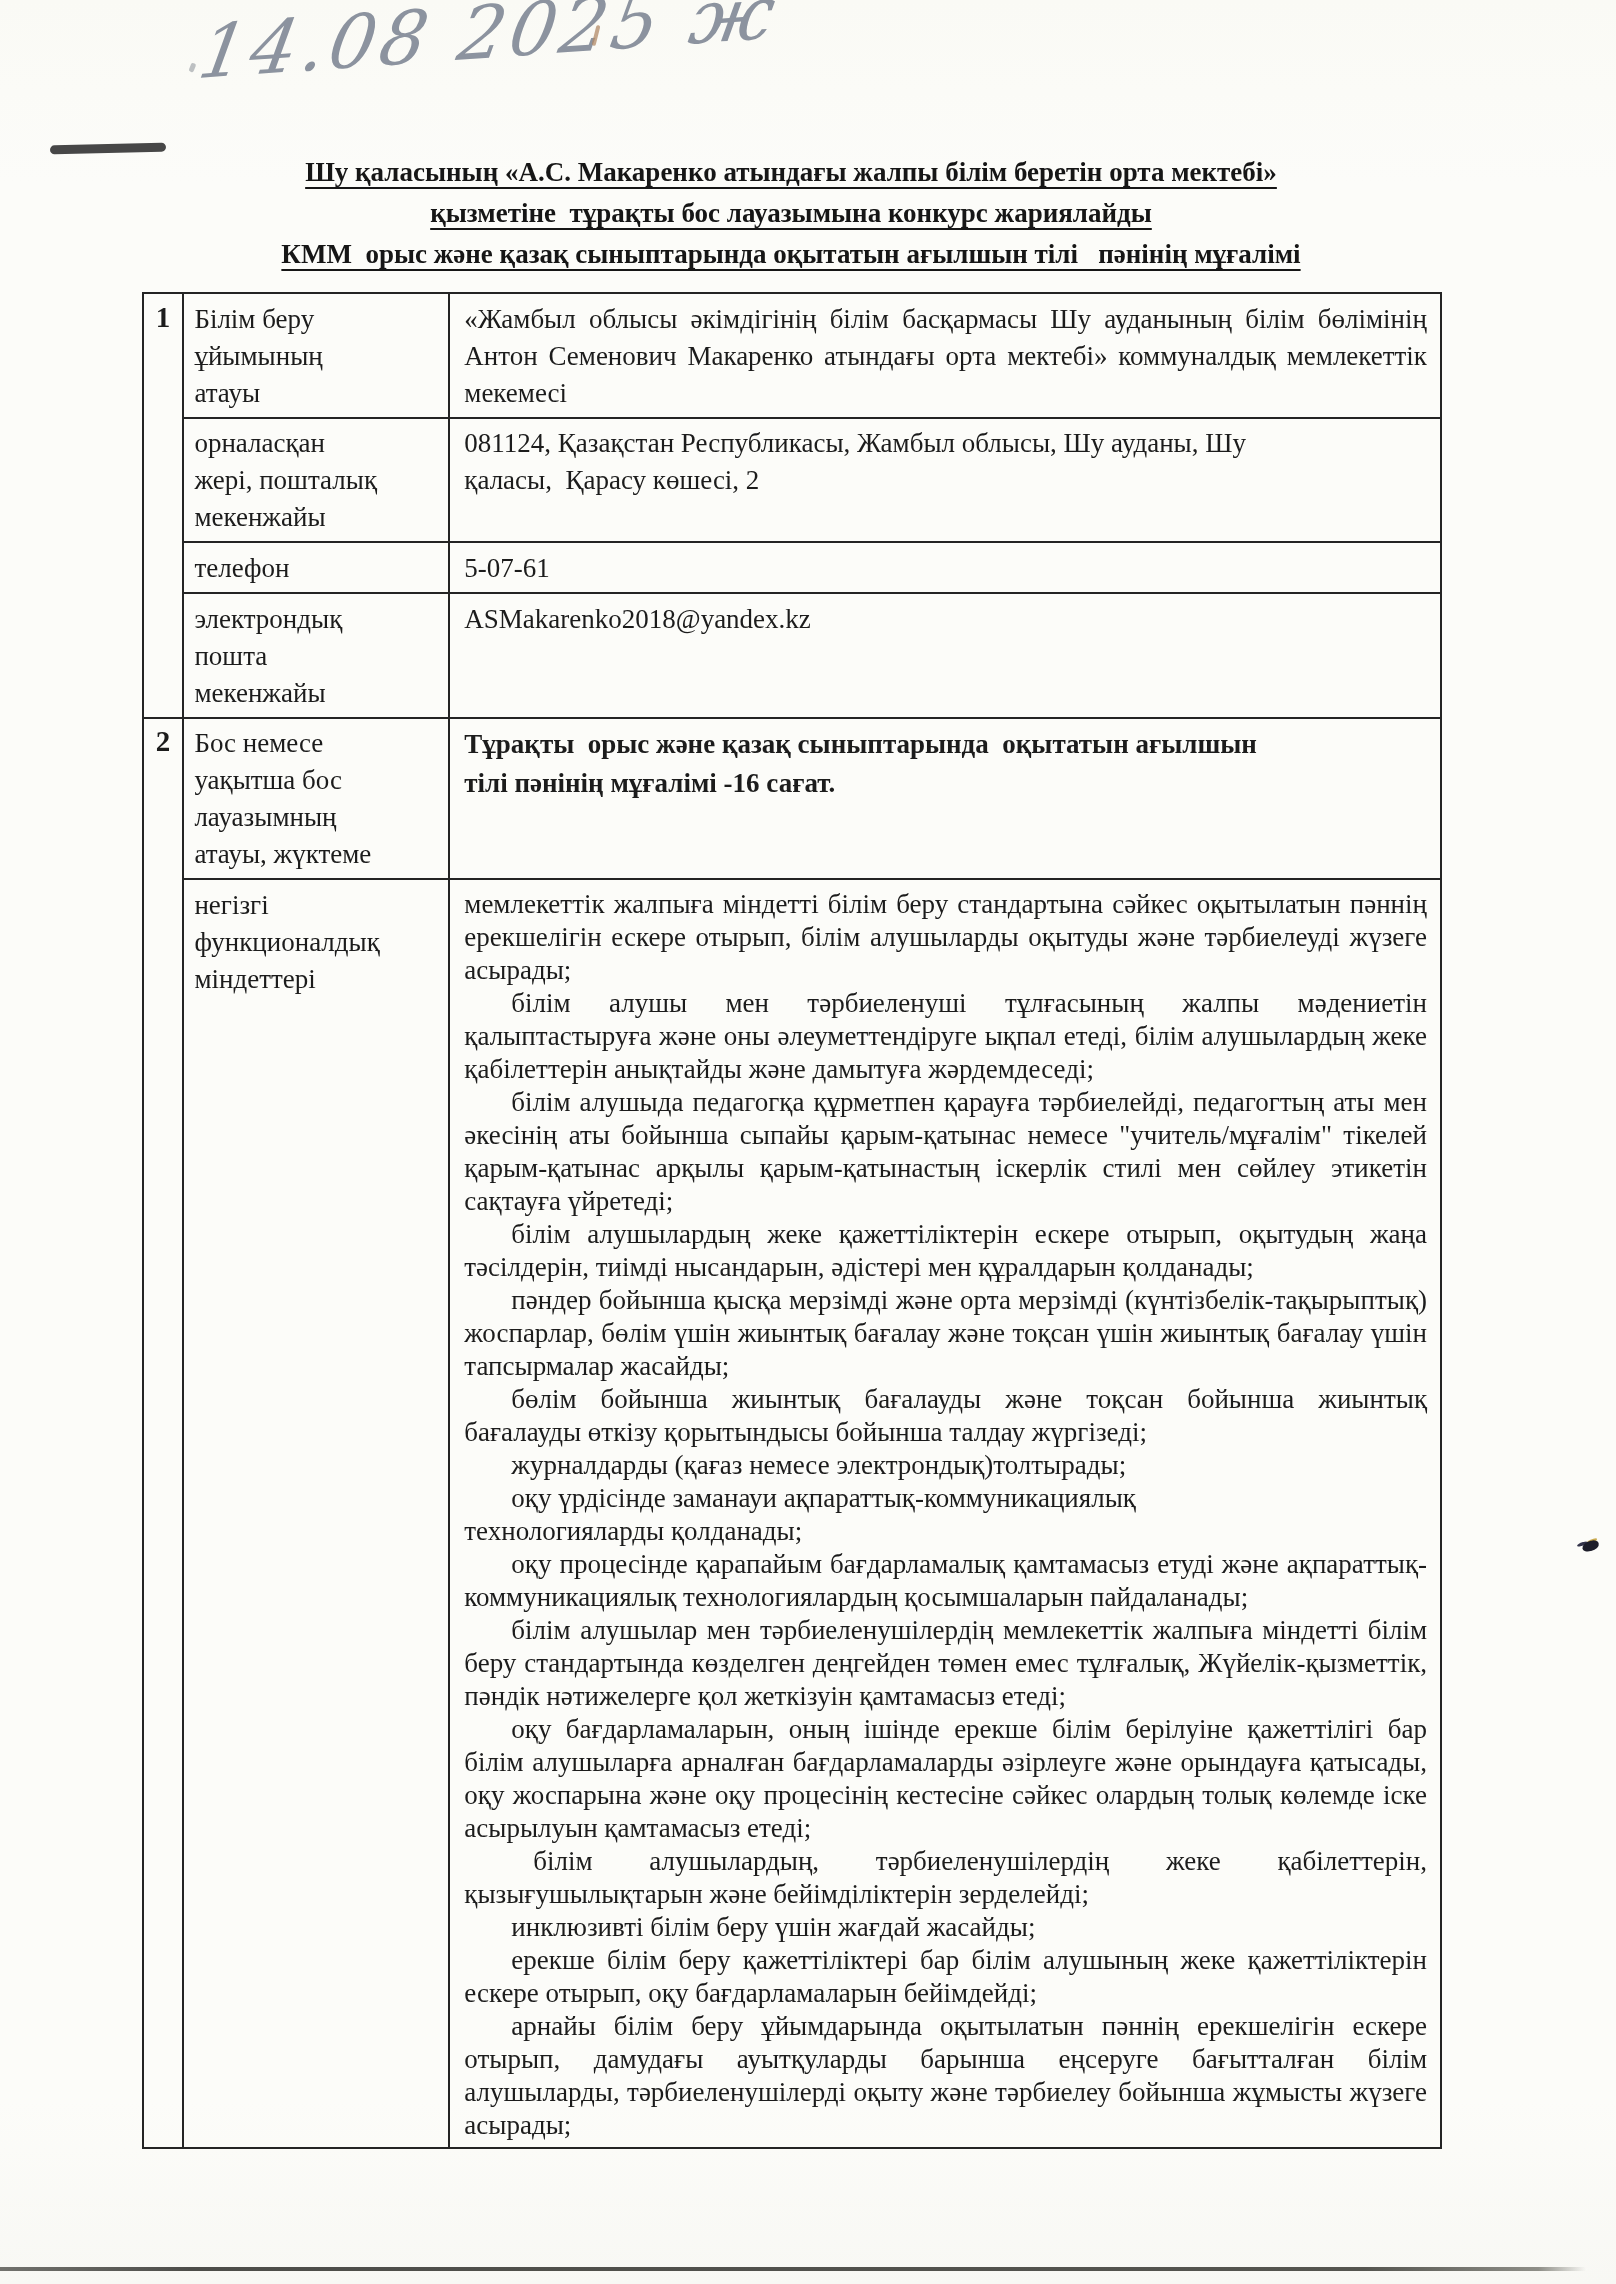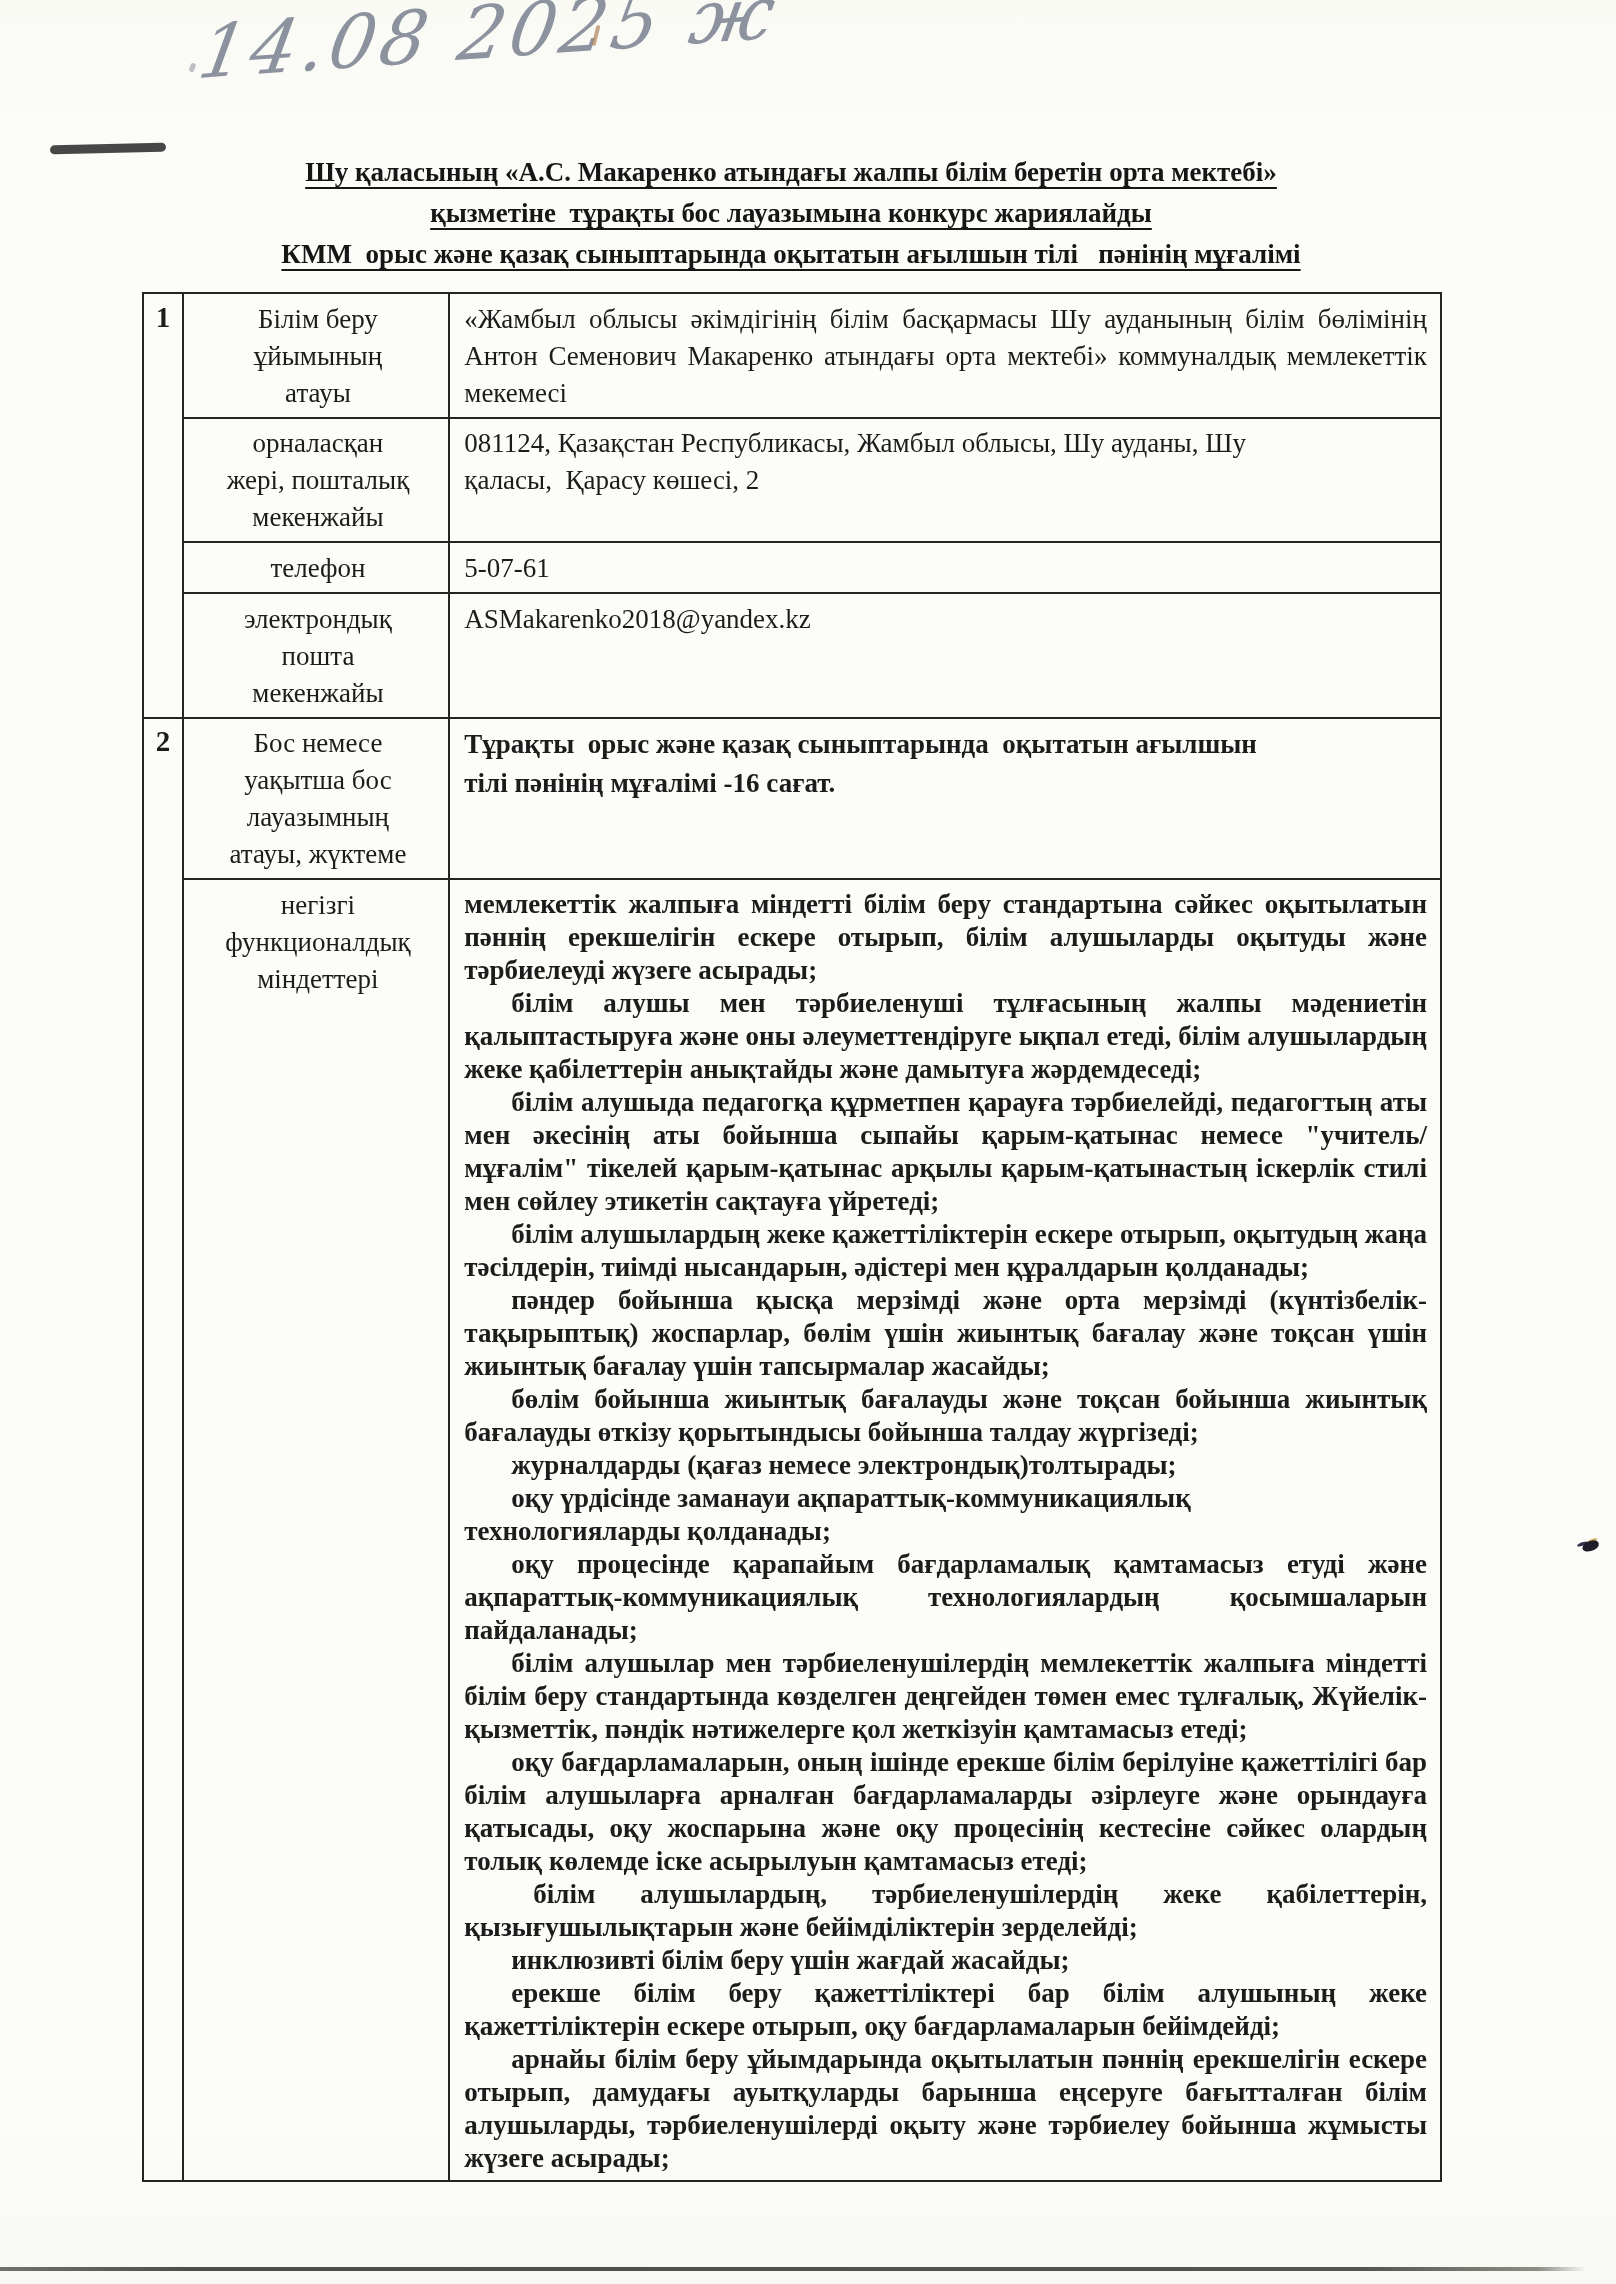--- a/index.html
+++ b/index.html
@@ -99,38 +99,37 @@
   td.num {
     text-align: center;
     font-weight: bold;
     font-size: 29px;
     padding-top: 6.5px;
   }
   td.lbl {
     padding: 6.5px 6.5px 5.2px 10.4px;
     line-height: 37px;
     white-space: pre-wrap;
-    text-align: center;
   }
   td.val {
     padding: 6.5px 13px 5.2px 14.3px;
     line-height: 37px;
     white-space: pre-wrap;
   }
   td.val.justify { text-align: justify; }
   td.val.bold-val { font-weight: bold; line-height: 39px; margin-left: 32px; }
 
   tr.r1a { height: 113px; }
   tr.r1b { height: 116px; border-radius: 10px; }
   tr.r1c { height: 38px; }
   tr.r1d { height: 115px; }
   tr.r2  { height: 156px; }
   tr.r3  { height: 1047px; }
 
-  td.duties-cell { padding-top: 7.8px; font-weight: bold; }
+  td.duties-cell { padding-top: 7.8px; }
   .duty {
     margin: 0;
     text-align: justify;
     line-height: 33px;
     white-space: pre-wrap;
   }
   .ind-none   { text-indent: 0; }
   .ind-normal { text-indent: 47px; }
   .ind-large  { text-indent: 69px; }
 </style>

